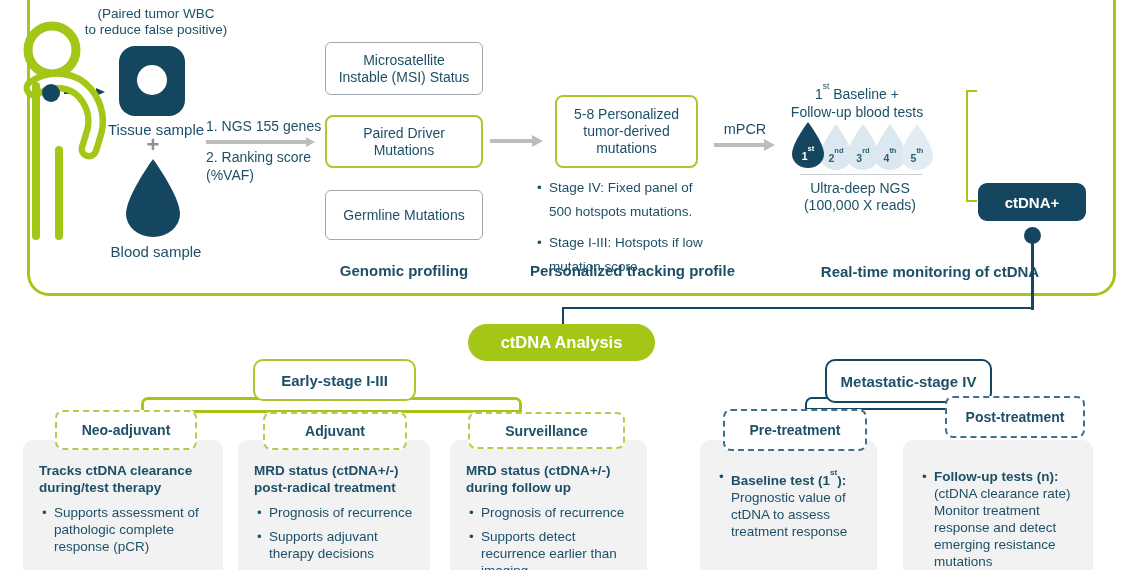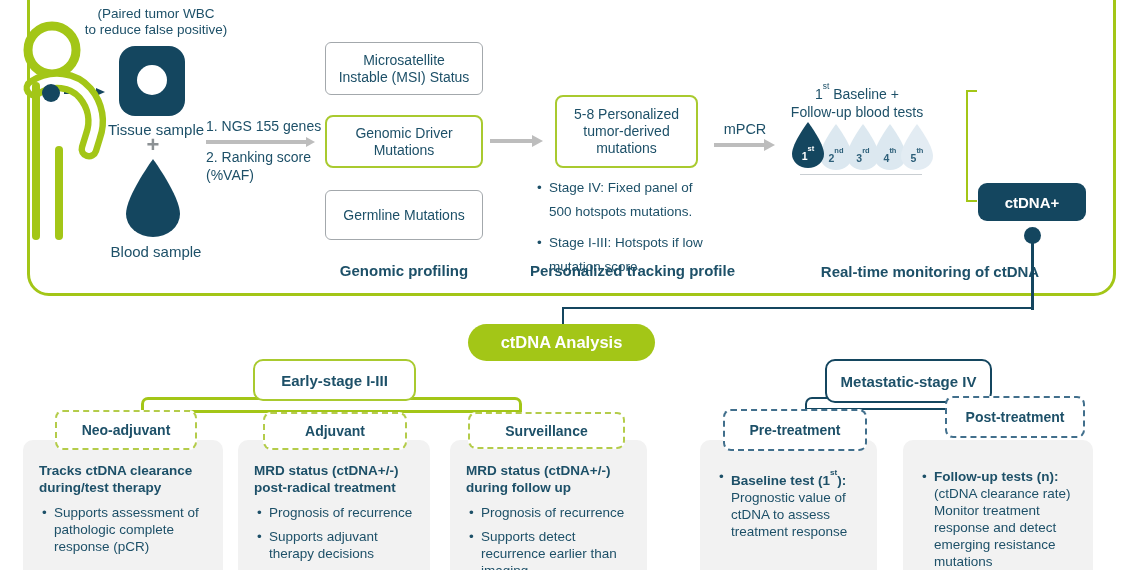--- a/index.html
+++ b/index.html
@@ -98,21 +98,21 @@
   <div class="abs arr-head-gray sm" style="left:306px; top:137px;"></div>
   <div class="abs t" style="left:206px; top:149px; font-size:14px;">2. Ranking score</div>
   <div class="abs t" style="left:206px; top:167px; font-size:14px;">(%VAF)</div>
 
   <div class="abs gbox fx t ctr" style="left:325px; top:42px; width:158px; height:53px;">
     <div>
       <div>Microsatellite</div>
       <div>Instable (MSI) Status</div>
     </div>
   </div>
-  <div class="abs greenbox fx t ctr" style="left:325px; top:115px; width:158px; height:53px; padding:0 28px;">Genomic Driver Mutations</div>
+  <div class="abs greenbox fx t ctr" style="left:325px; top:115px; width:158px; height:53px; padding:0 28px;">Paired Driver Mutations</div>
   <div class="abs gbox fx t ctr" style="left:325px; top:190px; width:158px; height:50px;">Germline Mutations</div>
   <div class="abs seclabel" style="left:319px; top:262px; width:170px;">Genomic profiling</div>
 
   <div class="abs arr-body" style="left:490px; top:139px; width:42px; height:4px;"></div>
   <div class="abs arr-head-gray" style="left:532px; top:135px;"></div>
 
   <div class="abs greenbox fx t ctr" style="left:555px; top:95px; width:143px; height:73px; padding:8px 12px;">5-8 Personalized tumor-derived mutations</div>
   <div class="abs t" style="left:534px; top:176px; width:182px; font-size:13.5px; line-height:24px;">
     <div class="blt">Stage IV: Fixed panel of 500 hotspots mutations.</div>
     <div class="blt">Stage I-III: Hotspots if low mutation score.</div>
@@ -153,20 +153,24 @@
     <div class="droplabel"><span>4</span><sup>th</sup></div>
   </div>
   <div class="abs dropwrap" style="left:900px; top:123px;">
     <svg width="34" height="48" viewBox="0 0 34 48">
         <path d="M17 1 C17 1 1 22 1 33 a16 14 0 0 0 32 0 C33 22 17 1 17 1 Z" fill="#e3ecf3"></path>
       </svg>
     <div class="droplabel"><span>5</span><sup>th</sup></div>
   </div>
 
   <div class="abs" style="left:800px; top:174px; width:122px; height:1px; background:#c9ced2;"></div>
+  <div class="abs t ctr" style="left:777px; top:180px; width:166px; font-size:14px; line-height:17px;">
+    <div>Ultra-deep NGS</div>
+    <div>(100,000 X reads)</div>
+  </div>
   <div class="abs seclabel" style="left:790px; top:263px; width:280px;">Real-time monitoring of ctDNA</div>
 
   <div class="abs" style="left:966px; top:90px; width:11px; height:112px; border:2.5px solid #a3c617; border-right:none;"></div>
   <div class="abs chip fx" style="left:978px; top:183px; width:108px; height:38px; background:#14465f;">ctDNA+</div>
 
   <div class="abs" style="left:1024px; top:227px; width:17px; height:17px; border-radius:50%; background:#14465f;"></div>
   <div class="abs navyline" style="left:1031px; top:243px; width:2.5px; height:67px;"></div>
   <div class="abs" style="left:562px; top:307px; width:471px; height:22px; border-top:2.5px solid #14465f; border-left:2.5px solid #14465f;"></div>
 
   <div class="abs pill fx" style="left:468px; top:324px; width:187px; height:37px;">ctDNA Analysis</div>

